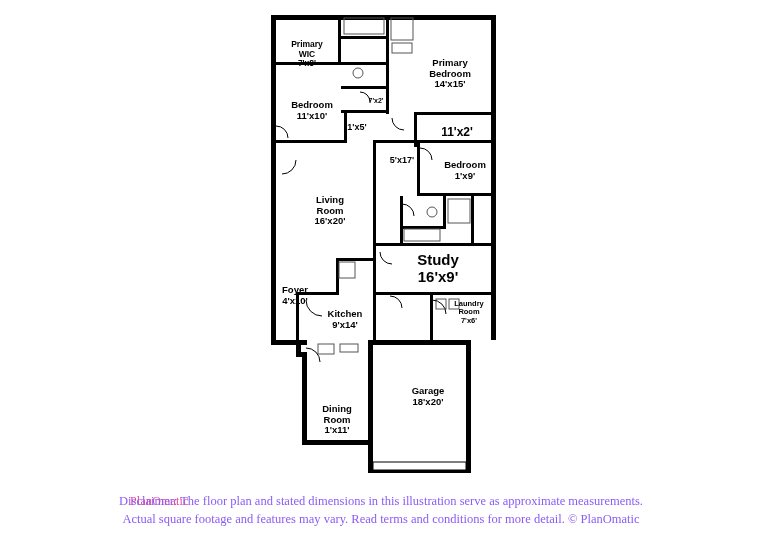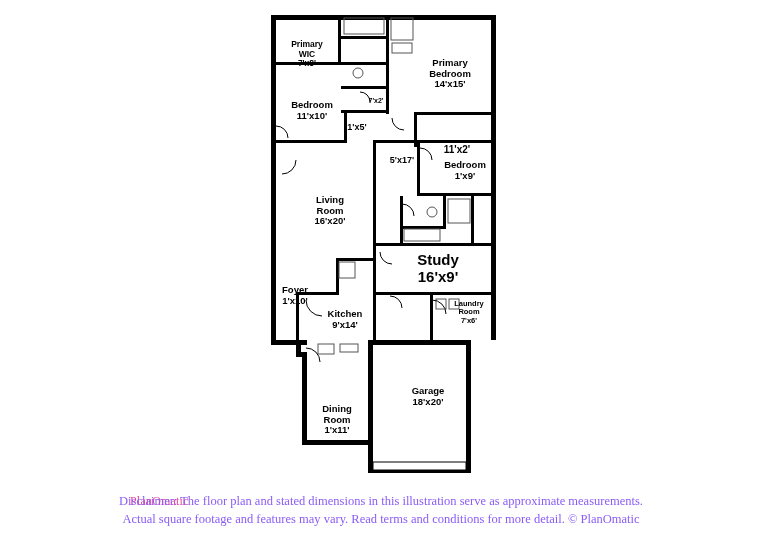--- a/index.html
+++ b/index.html
@@ -181,27 +181,27 @@
 </svg>
 
 <div id="labels">
     <div class="room-label" style="left: 276px; top: 40px; width: 62px; font-size: 8.5px;"><span style="white-space: pre-line; display: block;">Primary
 WIC</span><span class="dim">7'x8'</span></div>
     <div class="room-label" style="left: 406px; top: 58px; width: 88px; font-size: 9.5px;"><span style="white-space: pre-line; display: block;">Primary
 Bedroom</span><span class="dim">14'x15'</span></div>
     <div class="room-label" style="left: 276px; top: 100px; width: 72px; font-size: 9.5px;"><span style="white-space: pre-line; display: block;">Bedroom</span><span class="dim">11'x10'</span></div>
     <div class="room-label" style="left: 358px; top: 97px; width: 36px; font-size: 7px;"><span class="dim">7'x2'</span></div>
     <div class="room-label" style="left: 337px; top: 122px; width: 40px; font-size: 9px;"><span class="dim">1'x5'</span></div>
-    <div class="room-label" style="left: 435px; top: 144px; width: 44px; font-size: 10px;"><span class="dim">11'x2'</span></div>
+    <div class="room-label" style="left: 435px; top: 126px; width: 44px; font-size: 12px;"><span class="dim">11'x2'</span></div>
     <div class="room-label" style="left: 378px; top: 155px; width: 48px; font-size: 9px;"><span class="dim">5'x17'</span></div>
     <div class="room-label" style="left: 430px; top: 160px; width: 70px; font-size: 9.5px;"><span style="white-space: pre-line; display: block;">Bedroom</span><span class="dim">1'x9'</span></div>
     <div class="room-label" style="left: 296px; top: 195px; width: 68px; font-size: 9.5px;"><span style="white-space: pre-line; display: block;">Living
 Room</span><span class="dim">16'x20'</span></div>
     <div class="room-label" style="left: 404px; top: 252px; width: 68px; font-size: 15px;"><span style="white-space: pre-line; display: block;">Study</span><span class="dim">16'x9'</span></div>
-    <div class="room-label" style="left: 266px; top: 285px; width: 58px; font-size: 9.5px;"><span style="white-space: pre-line; display: block;">Foyer</span><span class="dim">1'x10'</span></div>
+    <div class="room-label" style="left: 266px; top: 285px; width: 58px; font-size: 9.5px;"><span style="white-space: pre-line; display: block;">Foyer</span><span class="dim">4'x10'</span></div>
     <div class="room-label" style="left: 441px; top: 300px; width: 56px; font-size: 7.5px;"><span style="white-space: pre-line; display: block;">Laundry
 Room</span><span class="dim">7'x6'</span></div>
     <div class="room-label" style="left: 312px; top: 309px; width: 66px; font-size: 9.5px;"><span style="white-space: pre-line; display: block;">Kitchen</span><span class="dim">9'x14'</span></div>
     <div class="room-label" style="left: 307px; top: 390px; width: 60px; font-size: 9.5px;"><span style="white-space: pre-line; display: block; margin-top: 14px;">Dining
 Room</span><span class="dim">1'x11'</span></div>
     <div class="room-label" style="left: 388px; top: 386px; width: 80px; font-size: 9.5px;"><span style="white-space: pre-line; display: block;">Garage</span><span class="dim">18'x20'</span></div>
   </div>
 
 <div class="watermark">PlanOmatic</div>
 

